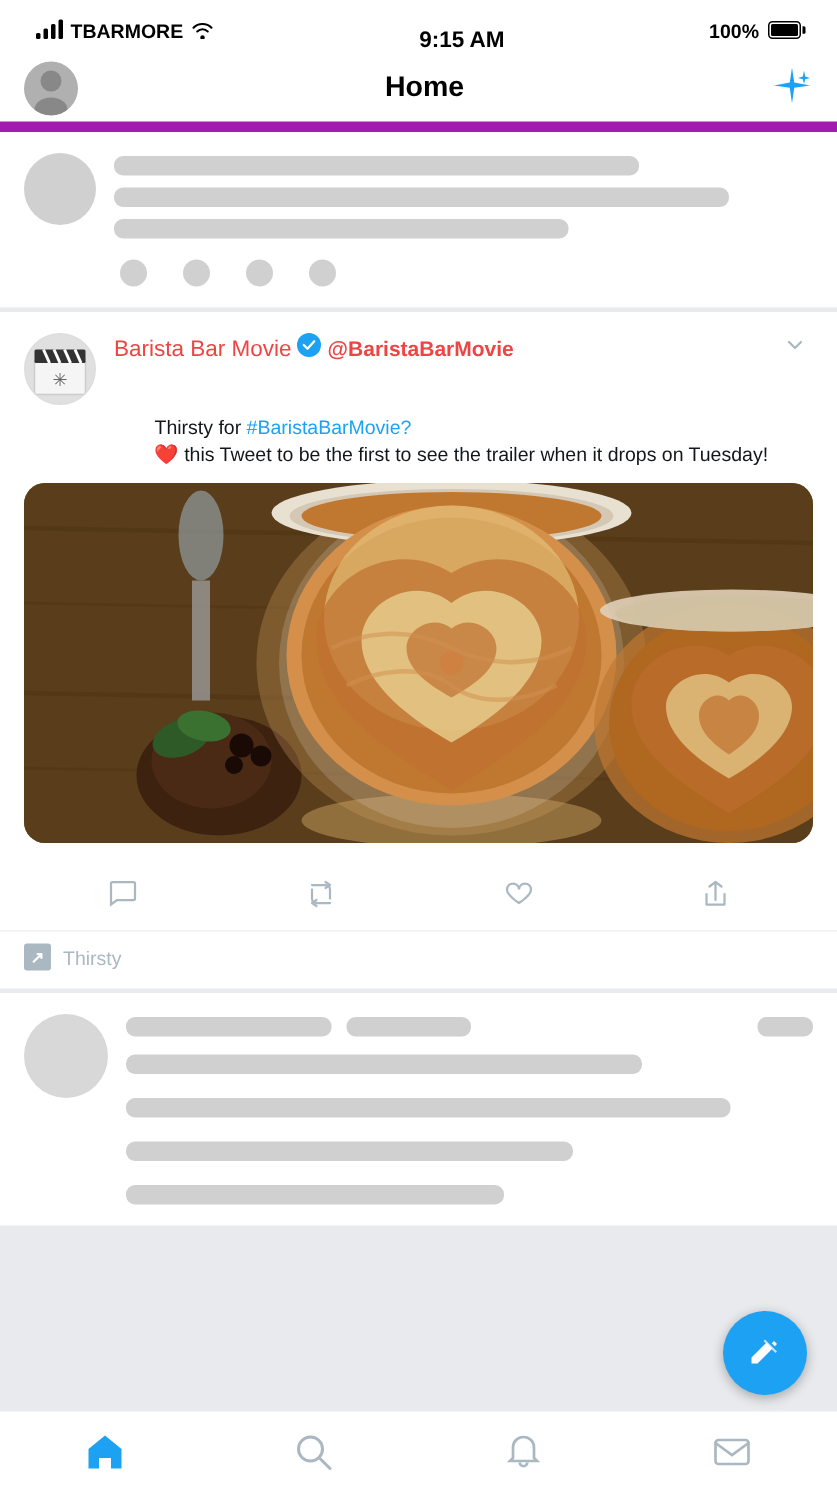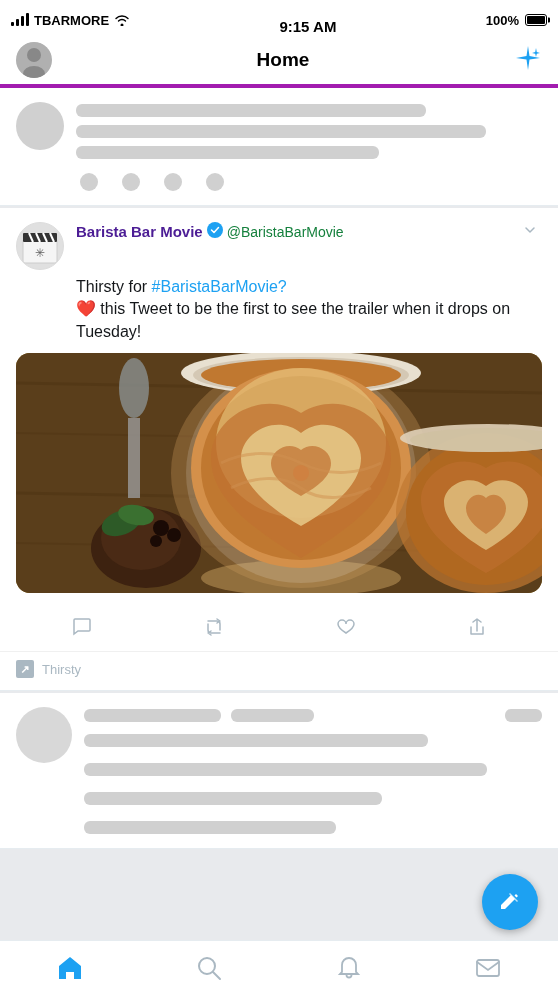--- a/index.html
+++ b/index.html
@@ -12,21 +12,21 @@
       position: relative;
       overflow-x: hidden;
     }
 
     
     .status-bar {
       background: #fff;
       display: flex;
       justify-content: space-between;
       align-items: center;
-      padding: 10px 11px 6px;
+      padding: 10px 24px 6px;
       height: 36px;
     }
     .status-left {
       display: flex;
       align-items: center;
       gap: 5px;
       font-size: 13px;
       font-weight: 600;
     }
     .signal-bars {
@@ -84,21 +84,21 @@
       border-radius: 1px;
     }
 
     
     .header {
       background: #fff;
       display: flex;
       align-items: center;
       justify-content: space-between;
       padding: 8px 16px;
-      border-bottom: 4px solid #a21caf;
+      border-bottom: 7px solid #a21caf;
       height: 52px;
     }
     .header-avatar {
       width: 36px;
       height: 36px;
       border-radius: 50%;
       overflow: hidden;
       background: #ccc;
       display: flex;
       align-items: center;
@@ -214,41 +214,43 @@
       flex: 1;
     }
     .tweet-name-row {
       display: flex;
       align-items: center;
       gap: 4px;
       flex-wrap: wrap;
     }
     .tweet-name {
       font-size: 15px;
-      font-weight: 700;
-      color: #4c1d95;
+      font-weight: 400;
+      color: #ef4444;
     }
     .verified-badge {
       color: #1da1f2;
       font-size: 15px;
     }
     .tweet-handle {
       font-size: 14px;
-      color: #15803d;
+      color: #ef4444;
+      font-weight: bold;
     }
     .tweet-dropdown {
       color: #aab8c2;
       font-size: 18px;
       padding: 0 4px;
     }
     .tweet-body {
       padding: 6px 16px 0 76px;
-      font-size: 16px;
+      font-size: 13px;
       line-height: 1.4;
       color: #14171a;
+      margin-left: 27px;
     }
     .tweet-link {
       color: #1da1f2;
     }
     .tweet-image {
       margin: 10px 16px;
       border-radius: 14px;
       overflow: hidden;
       height: 240px;
       background: #8B6914;

